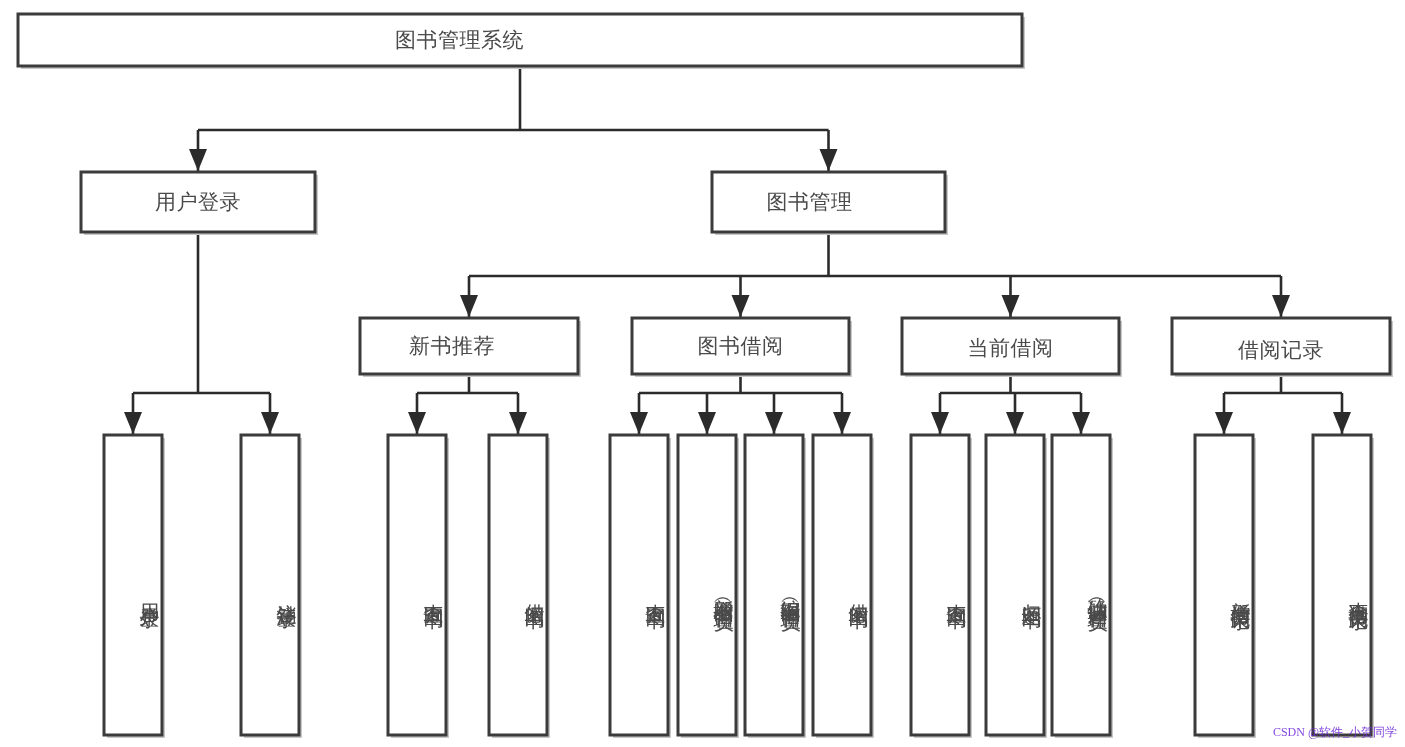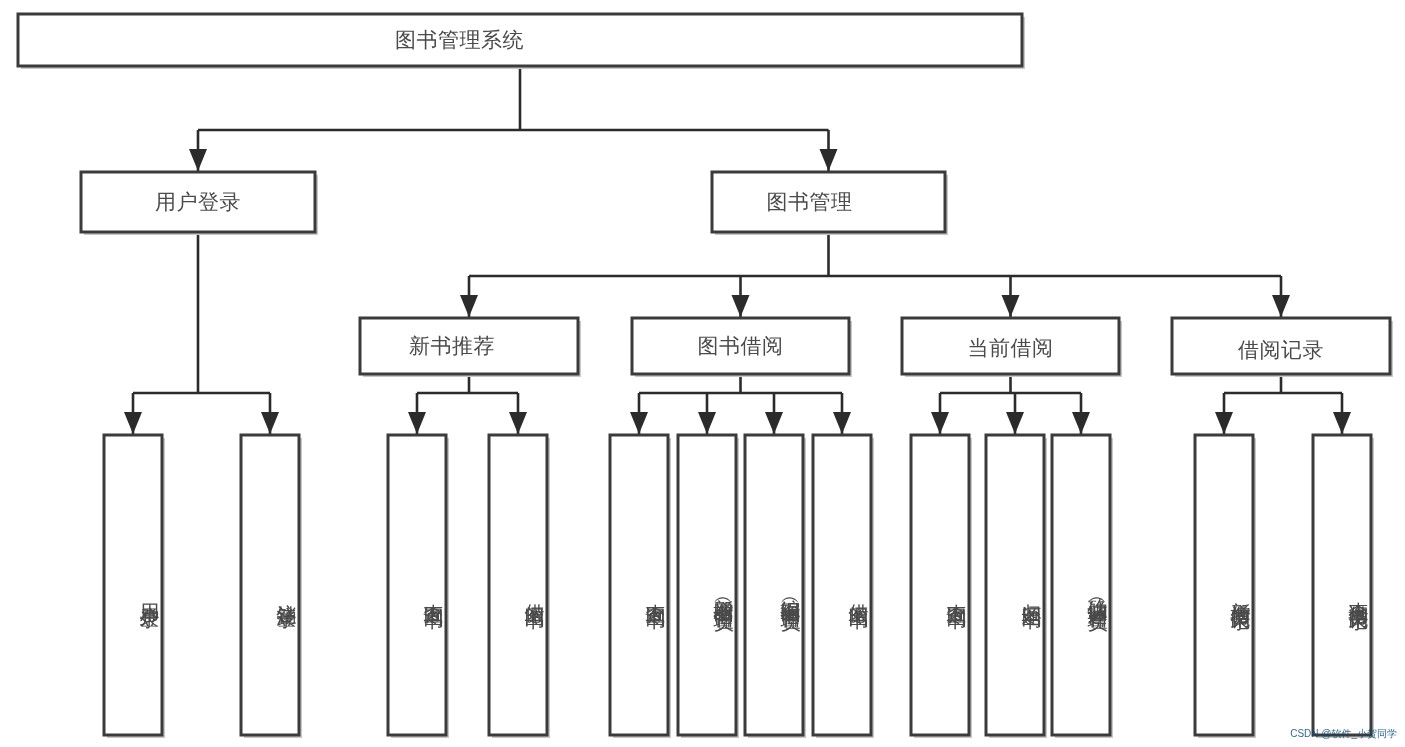--- a/index.html
+++ b/index.html
@@ -67,23 +67,23 @@
     line-height: 1.25;
     align-items: flex-start;
     justify-content: center;
     padding-top: 14px;
     letter-spacing: 2px;
   }
   .watermark {
     position: absolute;
     right: 8px;
     bottom: 6px;
-    font-size: 10px;
-    color: #0c4a6e;
-    font-family: Liberation Sans, sans-serif;
+    font-size: 12px;
+    color: #6d28d9;
+    font-family: Liberation Serif, serif;
     white-space: nowrap;
     opacity: 0.85;
   }
 </style>
 </head>
 <body>
 
 <div id="diagram-root">
   <svg class="diagram-canvas" viewBox="0 0 1405 747">
     <g id="connectors-layer">

